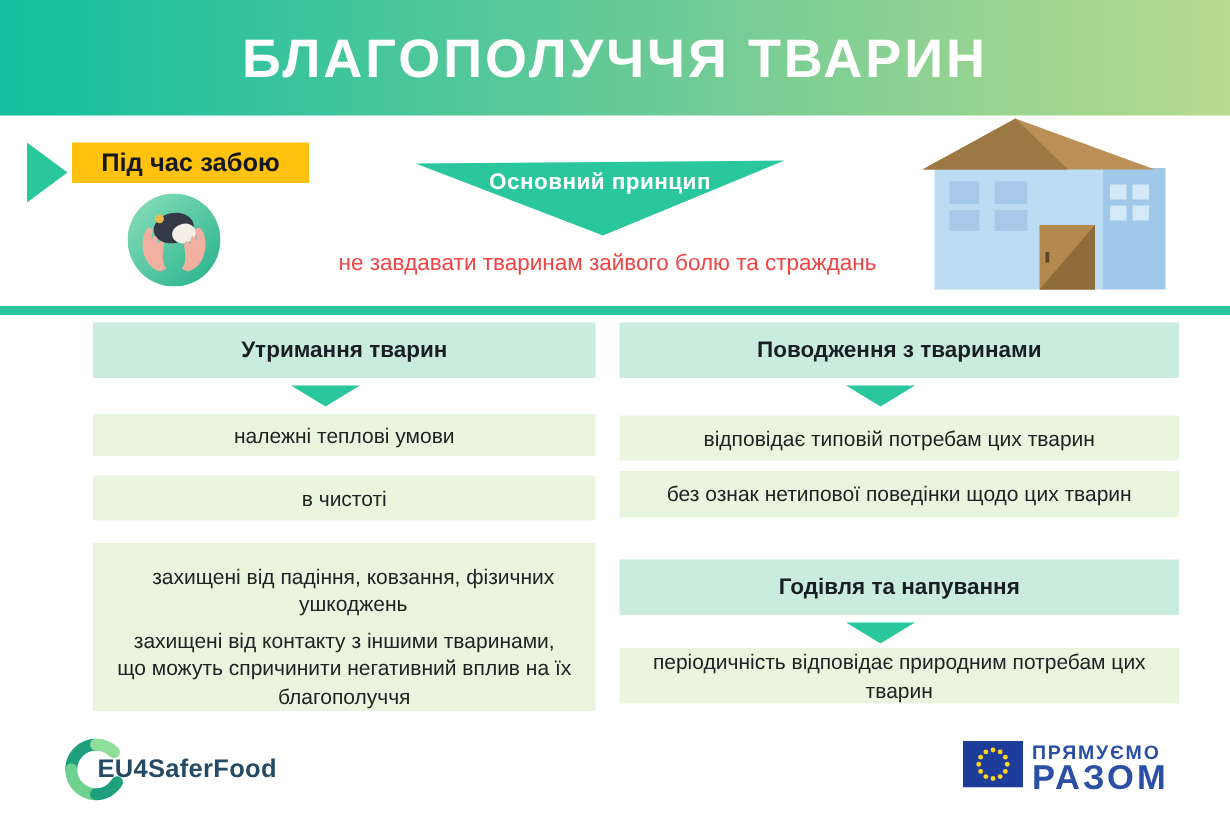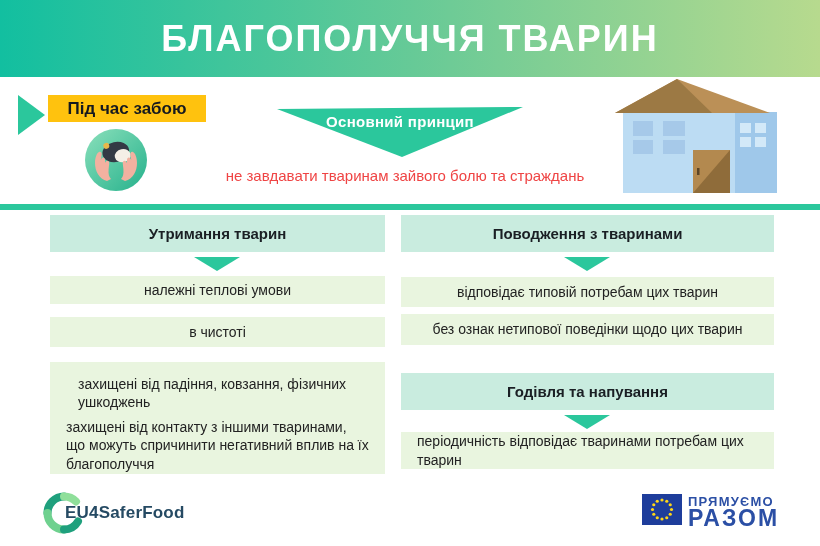--- a/index.html
+++ b/index.html
@@ -29,22 +29,22 @@
   }
   .ptext{
     position:absolute;left:205px;top:167px;width:400px;text-align:center;
     font-size:15px;color:#ef4444;
   }
   .house{position:absolute;left:612px;top:76px;}
   .divider{position:absolute;left:0;top:204px;width:820px;height:6px;background:var(--accent-green,#2bc79c);}
   
   .box{
     position:absolute;display:flex;align-items:center;justify-content:center;
-    text-align:left;color:#222222;font-size:14px;line-height:1.3;
-    box-sizing:border-box;padding:2px 16px;
+    text-align:center;color:#222222;font-size:14px;line-height:1.3;
+    box-sizing:border-box;padding:2px 16px;margin-left:12px;
   }
   .head{background:var(--header-box-mint,#c9ecdf);font-weight:bold;font-size:15px;color:#1a1f24;}
   .itm{background:var(--item-box-green,#e9f5df);}
   .tri{
     position:absolute;width:0;height:0;
     border-left:23px solid transparent;border-right:23px solid transparent;
     border-top:14px solid var(--accent-green,#2bc79c);
   }
   .lh{left:50px;top:215px;width:335px;height:37px;}
   .lt{left:194px;top:257px;}
@@ -148,21 +148,21 @@
   <div class="box itm l1">в чистоті</div>
   <div class="box itm l2">захищені від падіння, ковзання, фізичних ушкоджень</div>
   <div class="box itm l3">захищені від контакту з іншими тваринами, що можуть спричинити негативний вплив на їх благополуччя</div>
 
   <div class="box head rh">Поводження з тваринами</div>
   <div class="tri rt"></div>
   <div class="box itm r0">відповідає типовій потребам цих тварин</div>
   <div class="box itm r1">без ознак нетипової поведінки щодо цих тварин</div>
   <div class="box head fh">Годівля та напування</div>
   <div class="tri ft"></div>
-  <div class="box itm f0">періодичність відповідає тваринами потребам цих тварин</div>
+  <div class="box itm f0">періодичність відповідає природним потребам цих тварин</div>
 
   <div class="logo-left">
     <svg class="swirl" width="48" height="52" viewBox="0 0 48 52">
       <g fill="none" stroke-linecap="round" stroke-width="8">
         <path d="M 24,10.5 A 16.5,16.5 0 0 0 7.5,27" stroke="#1fa07d"></path>
         <path d="M 7.5,27 A 16.5,16.5 0 0 0 24,43.5" stroke="#6fd18f"></path>
         <path d="M 24,43.5 A 16.5,16.5 0 0 0 38,35.5" stroke="#1fa07d"></path>
         <path d="M 24,10.5 A 16.5,16.5 0 0 1 36,15.5" stroke="#8fdf9a"></path>
       </g>
     </svg>

